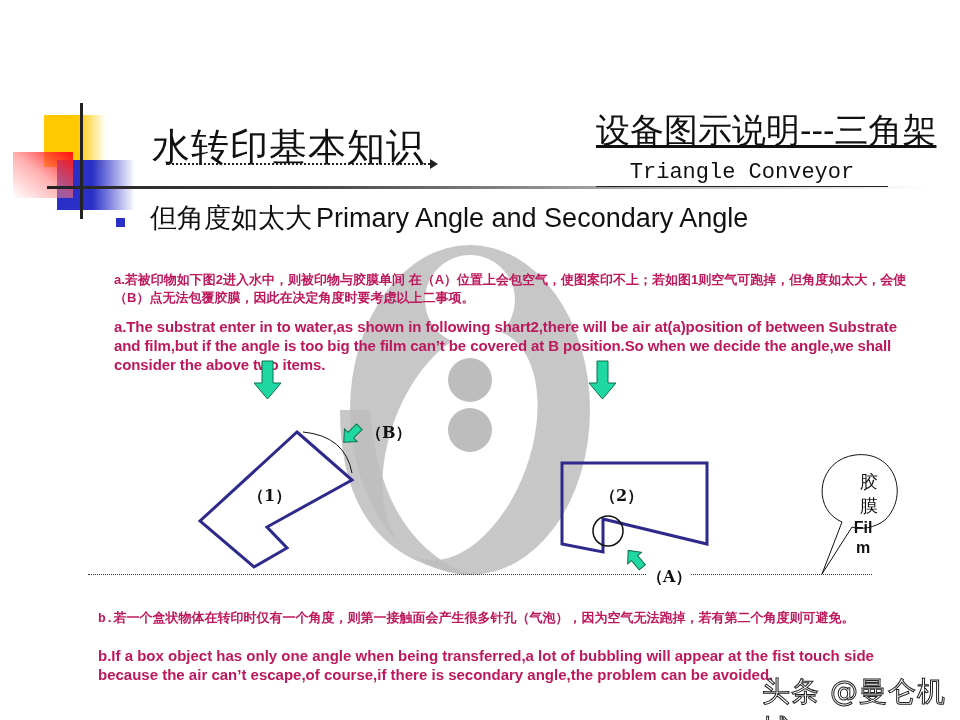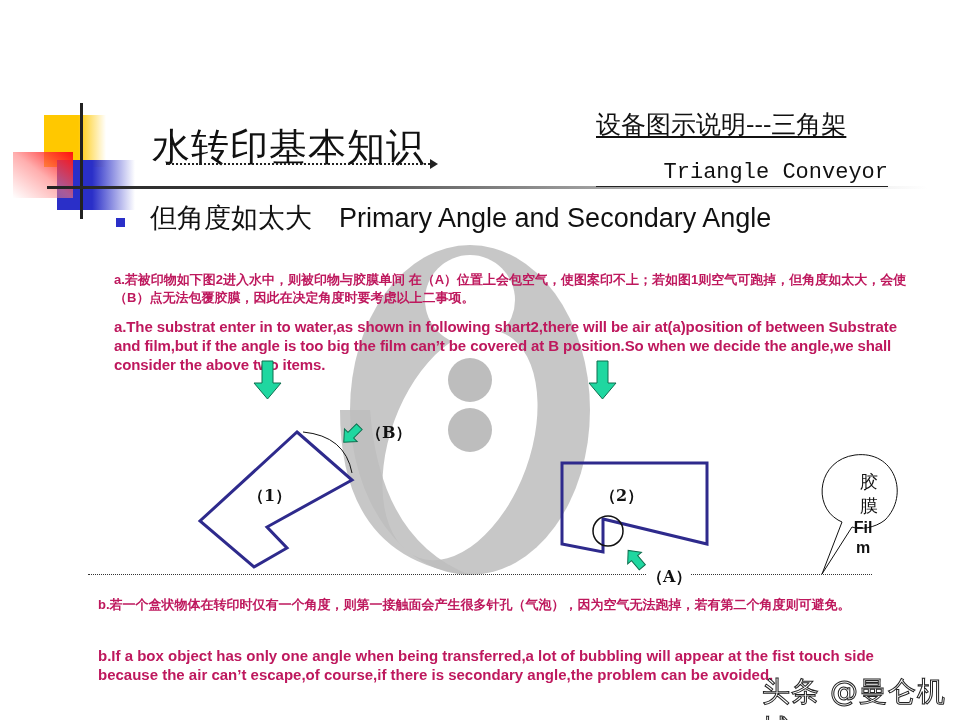--- a/index.html
+++ b/index.html
@@ -20,35 +20,35 @@
   .vline { left: 80px; top: 103px; width: 3px; height: 116px; background: #222; }
   .hline { left: 47px; top: 186px; width: 880px; height: 3px;
     background: linear-gradient(to right, #222 0%, #444 30%, #999 60%, #ddd 85%, rgba(255,255,255,0) 100%); }
 
   .main-title { left: 152px; top: 122px; font-size: 38px; font-weight: normal; color: #111;
     font-family: "DejaVu Sans", sans-serif; letter-spacing: 1px; }
   .dotted-arrow { left: 168px; top: 163px; width: 262px; border-top: 2px dotted #222; }
   .dotted-arrow::after { content: ""; position: absolute; right: -8px; top: -6px;
     border-left: 8px solid #222; border-top: 5px solid transparent; border-bottom: 5px solid transparent; }
 
-  .right-title-cn { left: 596px; top: 108px; font-size: 25px; color: #111;
+  .right-title-cn { left: 596px; top: 108px; font-size: 34px; color: #111;
     font-family: "DejaVu Serif", serif; text-decoration: underline; text-underline-offset: 3px; }
   .right-title-en { left: 596px; top: 160px; width: 292px; font-size: 22px; color: #111;
-    font-family: "Liberation Mono", monospace; text-align: right;
+    font-family: "Liberation Mono", monospace; text-align: center;
     border-bottom: 1.5px solid #222; padding-bottom: 0; line-height: 26px; }
 
   .bullet-sq { left: 116px; top: 218px; width: 9px; height: 9px; background: #2a2fc8; }
   .subtitle { left: 150px; top: 200px; font-size: 27px; color: #111; white-space: nowrap; }
   .subtitle .cn { font-family: "DejaVu Serif", serif; }
-  .subtitle .en { font-family: "Liberation Sans", sans-serif; margin-left: 27px; }
+  .subtitle .en { font-family: "Liberation Sans", sans-serif; margin-left: 4px; }
 
   .para { color: #be185d; font-weight: bold; font-family: "Liberation Sans", sans-serif; }
   .p-a-cn { left: 114px; top: 271px; width: 800px; font-size: 13px; line-height: 18px; }
   .p-a-en { left: 114px; top: 317px; width: 800px; font-size: 15px; line-height: 19px; letter-spacing: -0.1px; }
-  .p-b-cn { left: 98px; top: 596px; width: 800px; font-size: 13px; line-height: 18px; }
+  .p-b-cn { left: 98px; top: 610px; width: 800px; font-size: 13px; line-height: 18px; font-family: Liberation Mono, monospace; }
   .p-b-en { left: 98px; top: 646px; width: 790px; font-size: 15px; line-height: 19px; }
 
   .baseline-dots { left: 88px; top: 574px; width: 784px; border-top: 1.5px dotted #333; }
 
   .lbl { font-weight: bold; color: #111; font-family: "DejaVu Serif", serif; font-size: 16px; }
   .film-text { left: 848px; top: 470px; width: 30px; text-align: center; color: #111; }
   .film-text .cn { font-family: "DejaVu Serif", serif; font-size: 18px; line-height: 24px; display: block; margin-left: 12px; }
   .film-text .en { font-family: "Liberation Sans", sans-serif; font-weight: bold; font-size: 16px; line-height: 20px; display: block; text-align: center; }
 
   .watermark { left: 762px; top: 673px; font-size: 28px; color: #fff;

